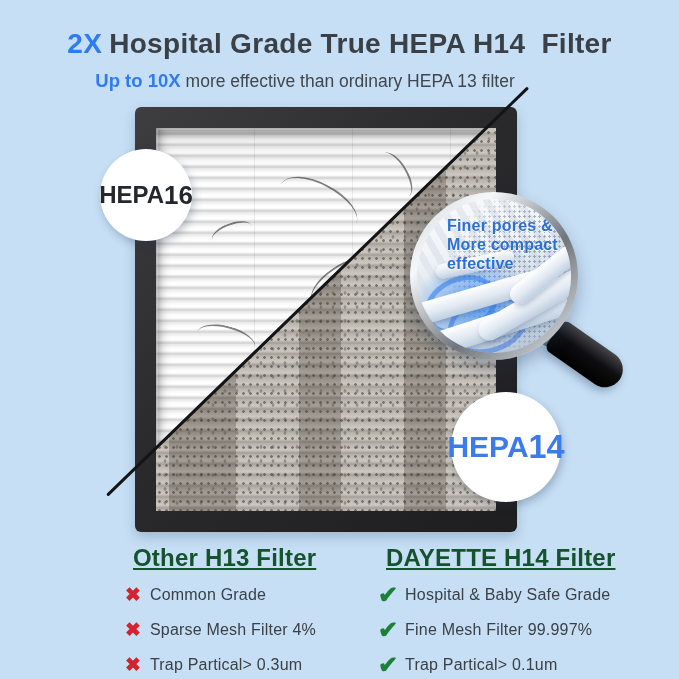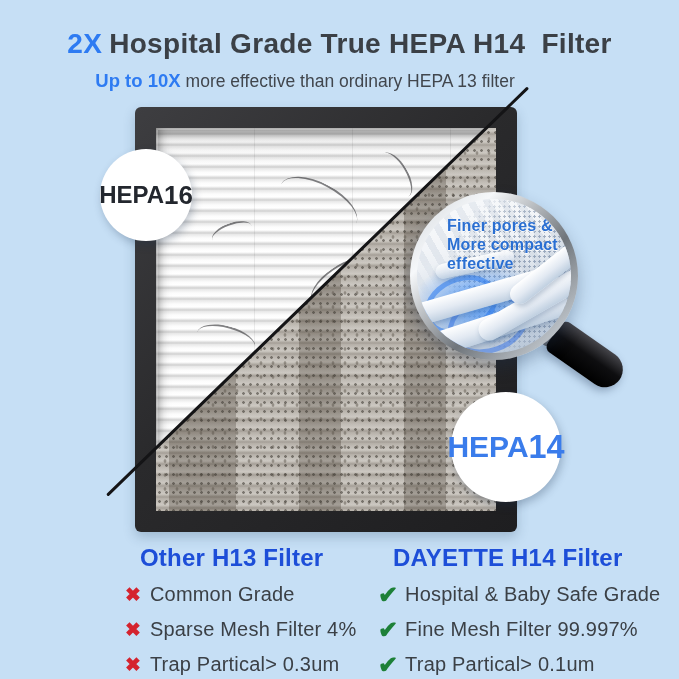--- a/index.html
+++ b/index.html
@@ -134,26 +134,26 @@
     position:absolute;left:13px;top:-3px;width:80px;height:36px;
     border-radius:7px 18px 18px 7px;
     background:linear-gradient(180deg,#45454a,#0e0e10 45%,#000000);
     box-shadow:0 4px 8px rgba(30,50,80,.35);
   }
 
   
   .compare-col{position:absolute;top:544px;}
   .col-left{left:125px;width:245px;}
   .col-right{left:378px;width:280px;}
-  .compare-heading{font-size:24px;font-weight:800;color:#1d4ed8;margin:0 0 12px 15px;letter-spacing:.2px;}
+  .compare-heading{font-size:24px;font-weight:800;color:#14532d;margin:0 0 12px 8px;letter-spacing:.2px;text-decoration:underline;}
   .compare-row{display:flex;align-items:center;margin-bottom:14px;height:21px;}
   .row-icon{flex:0 0 auto;font-weight:900;line-height:1;}
   .cross{color:#d4232e;font-size:19px;margin-right:9px;}
   .check{color:#1d8038;font-size:24px;margin-right:7px;}
-  .row-text{font-size:20px;font-weight:500;color:#3b4046;letter-spacing:.2px;white-space:nowrap;}
+  .row-text{font-size:16px;font-weight:500;color:#3b4046;letter-spacing:.2px;white-space:nowrap;}
 </style>
 </head>
 <body>
 
 <div class="title"><span class="accent">2X</span><span>Hospital Grade True HEPA H14  Filter</span></div>
 <div class="subtitle"><span class="accent">Up to 10X</span><span>more effective than ordinary HEPA 13 filter</span></div>
 
 <div class="filter-frame">
   <div class="filter-inner" style="left:21px;top:21px;">
     <div class="hair h1"></div>

